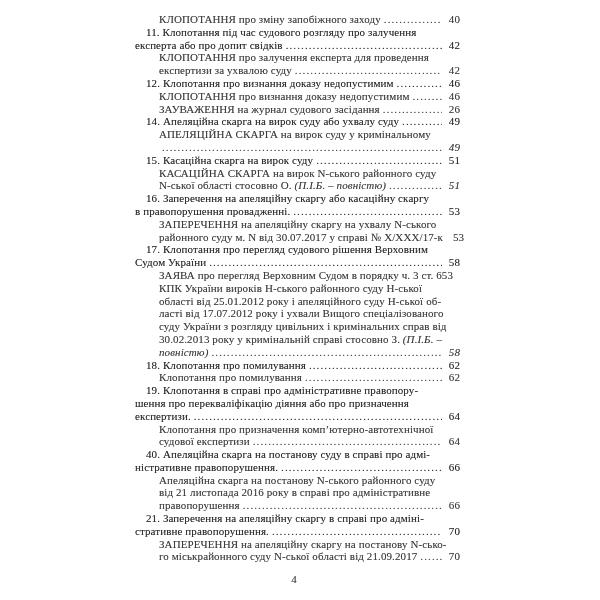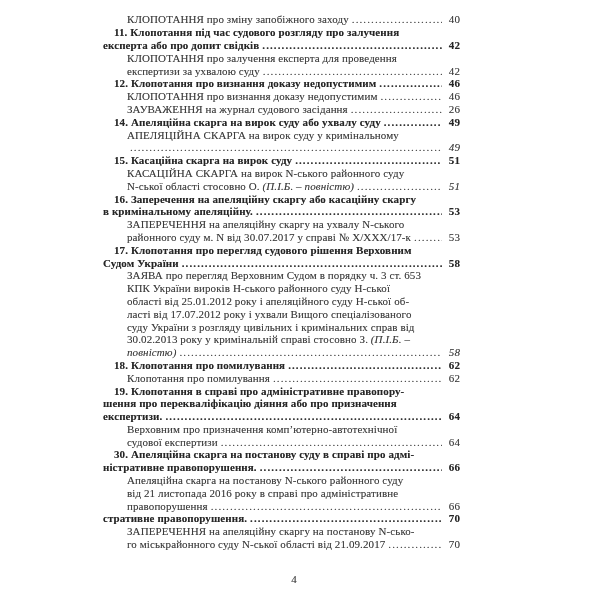--- a/index.html
+++ b/index.html
@@ -20,28 +20,29 @@
   .toc {
     position: absolute;
     left: 103px;
     top: 13px;
     width: 357px;
     font-size: 11px;
     letter-spacing: 0.1px;
   }
   .line {
     display: flex;
-    align-items: center;
+    align-items: flex-start;
     height: 12.8px;
     white-space: nowrap;
+    margin-left: 32px;
   }
   .ind-num  { padding-left: 11px; }
   .ind-cont { padding-left: 0; }
   .ind-sub  { padding-left: 24px; }
-  .bold { font-weight: bold; color: #262626; }
+  .bold { font-weight: normal; color: #262626; }
   .it   { font-style: italic; }
   .txt  { flex: 0 0 auto; }
   .leader {
     flex: 1 1 auto;
     overflow: hidden;
     margin: 0 4px 0 3px;
     letter-spacing: 1.1px;
     color: #4a4a4a;
   }
   .bold .leader { color: #303030; }
@@ -123,21 +124,21 @@
       </div>
       <div class="line ind-sub">
         <span class="txt"><span>N-ської області стосовно О. </span><span class="it">(П.І.Б. – повністю)</span></span>
         <span class="leader">........................................................................................................................................................................................................</span>
         <span class="pg it">51</span>
       </div>
       <div class="line ind-num bold">
         <span class="txt"><span>16. Заперечення на апеляційну скаргу або касаційну скаргу</span></span>
       </div>
       <div class="line ind-cont bold">
-        <span class="txt"><span>в кримінальному апеляційну.</span></span>
+        <span class="txt"><span>в правопорушення провадженні.</span></span>
         <span class="leader">........................................................................................................................................................................................................</span>
         <span class="pg">53</span>
       </div>
       <div class="line ind-sub">
         <span class="txt"><span>ЗАПЕРЕЧЕННЯ на апеляційну скаргу на ухвалу N-ського</span></span>
       </div>
       <div class="line ind-sub">
         <span class="txt"><span>районного суду м. N від 30.07.2017 у справі № Х/ХХХ/17-к</span></span>
         <span class="leader">........................................................................................................................................................................................................</span>
         <span class="pg">53</span>
@@ -188,45 +189,48 @@
       </div>
       <div class="line ind-cont bold">
         <span class="txt"><span>шення про перекваліфікацію діяння або про призначення</span></span>
       </div>
       <div class="line ind-cont bold">
         <span class="txt"><span>експертизи.</span></span>
         <span class="leader">........................................................................................................................................................................................................</span>
         <span class="pg">64</span>
       </div>
       <div class="line ind-sub">
-        <span class="txt"><span>Верховним про призначення комп’ютерно-автотехнічної</span></span>
+        <span class="txt"><span>Клопотання про призначення комп’ютерно-автотехнічної</span></span>
       </div>
       <div class="line ind-sub">
         <span class="txt"><span>судової експертизи</span></span>
         <span class="leader">........................................................................................................................................................................................................</span>
         <span class="pg">64</span>
       </div>
       <div class="line ind-num bold">
-        <span class="txt"><span>30. Апеляційна скарга на постанову суду в справі про адмі-</span></span>
+        <span class="txt"><span>40. Апеляційна скарга на постанову суду в справі про адмі-</span></span>
       </div>
       <div class="line ind-cont bold">
         <span class="txt"><span>ністративне правопорушення.</span></span>
         <span class="leader">........................................................................................................................................................................................................</span>
         <span class="pg">66</span>
       </div>
       <div class="line ind-sub">
         <span class="txt"><span>Апеляційна скарга на постанову N-ського районного суду</span></span>
       </div>
       <div class="line ind-sub">
         <span class="txt"><span>від 21 листопада 2016 року в справі про адміністративне</span></span>
       </div>
       <div class="line ind-sub">
         <span class="txt"><span>правопорушення</span></span>
         <span class="leader">........................................................................................................................................................................................................</span>
         <span class="pg">66</span>
+      </div>
+      <div class="line ind-num bold">
+        <span class="txt"><span>21. Заперечення на апеляційну скаргу в справі про адміні-</span></span>
       </div>
       <div class="line ind-cont bold">
         <span class="txt"><span>стративне правопорушення.</span></span>
         <span class="leader">........................................................................................................................................................................................................</span>
         <span class="pg">70</span>
       </div>
       <div class="line ind-sub">
         <span class="txt"><span>ЗАПЕРЕЧЕННЯ на апеляційну скаргу на постанову N-сько-</span></span>
       </div>
       <div class="line ind-sub">

